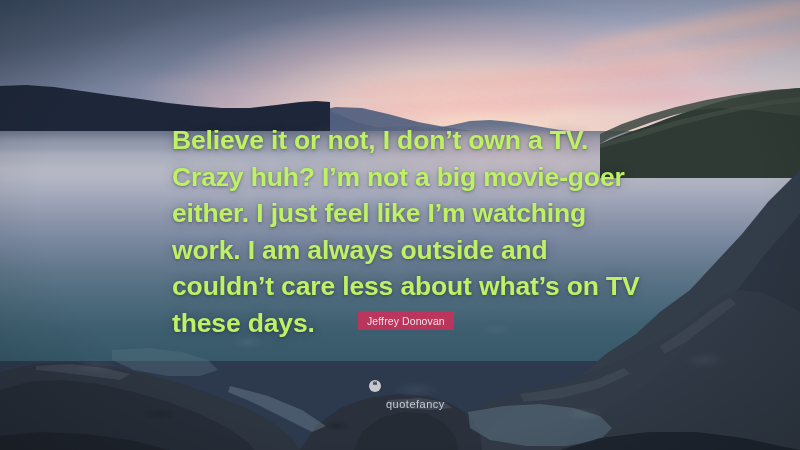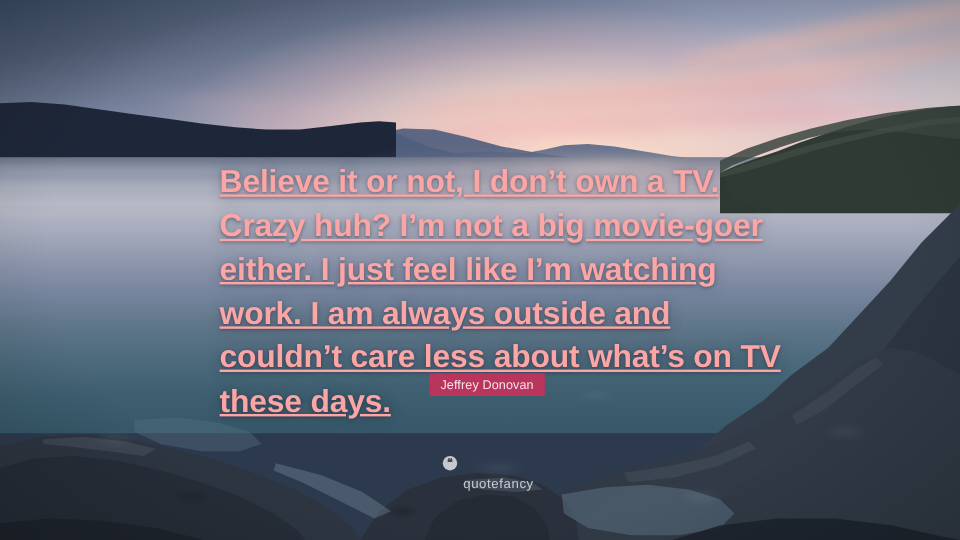--- a/index.html
+++ b/index.html
@@ -151,31 +151,30 @@
       rgba(0,0,0,0) 58%, rgba(0,0,0,0.16) 86%, rgba(0,0,0,0.30) 100%);
     pointer-events: none;
   }
 
   
   .quote {
     position: absolute;
     left: 168px;
     top: 118px;
     width: 468px;
-    margin: 15px;
-    color: #fca5a5;
+    margin: 4px;
+    color: #bef264;
     font-size: 26.5px;
     font-weight: bold;
     line-height: 36.6px;
     letter-spacing: -0.15px;
     text-align: left;
     text-shadow: 0 1px 3px rgba(30,30,50,0.42),
                  0 0 12px rgba(40,40,70,0.28);
     white-space: pre-line;
-    text-decoration: underline;
   }
 
   
   .author-badge {
     position: absolute;
     left: 358px;
     top: 311px;
     height: 19px;
     padding: 0 9px;
     display: flex;

